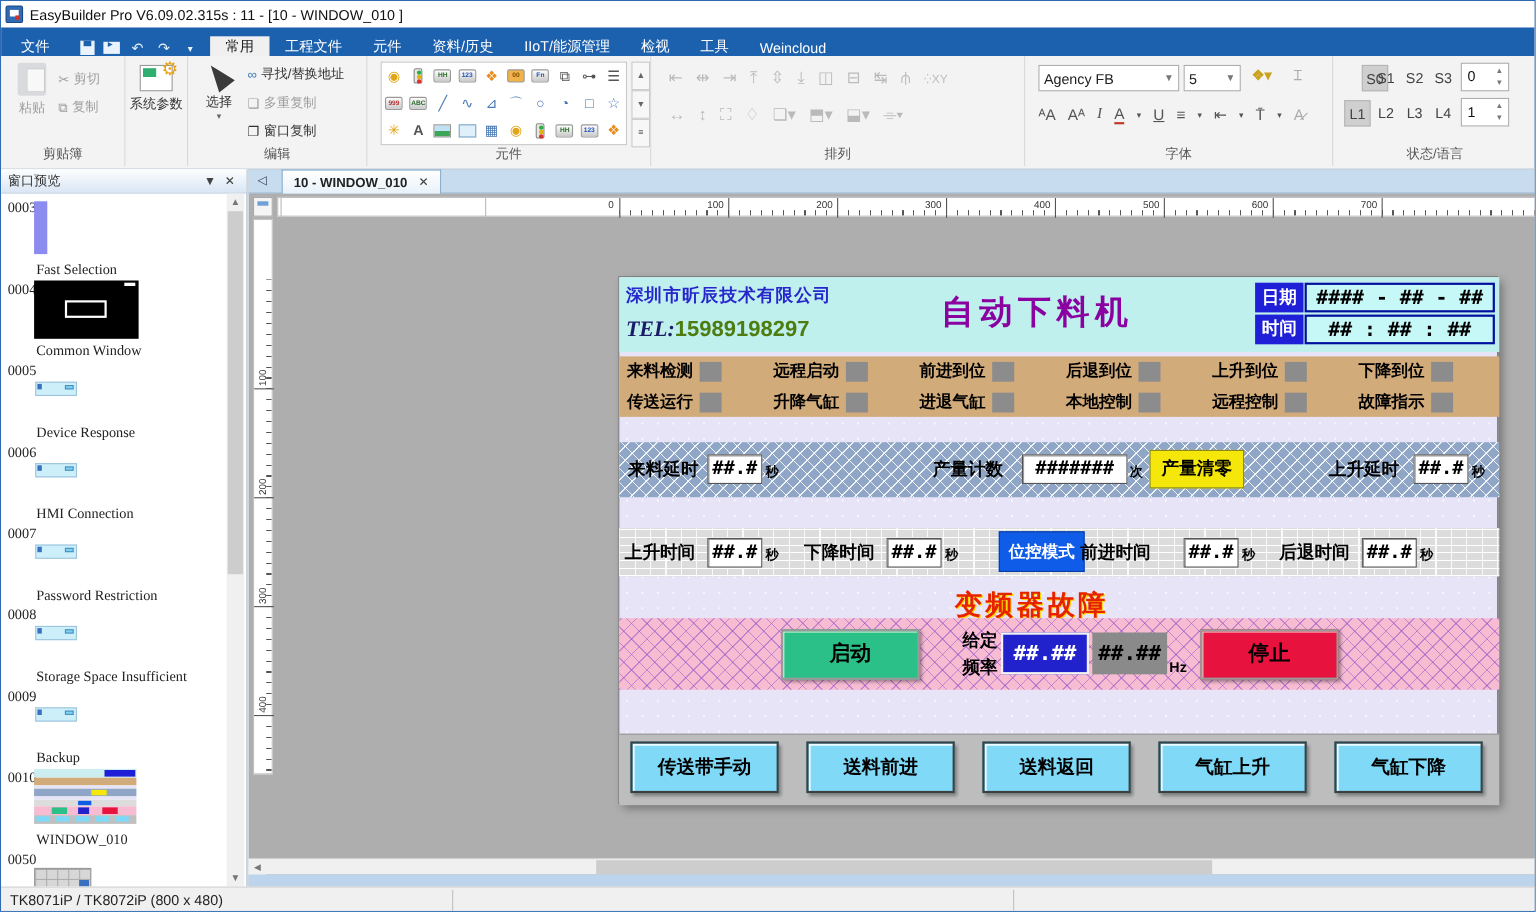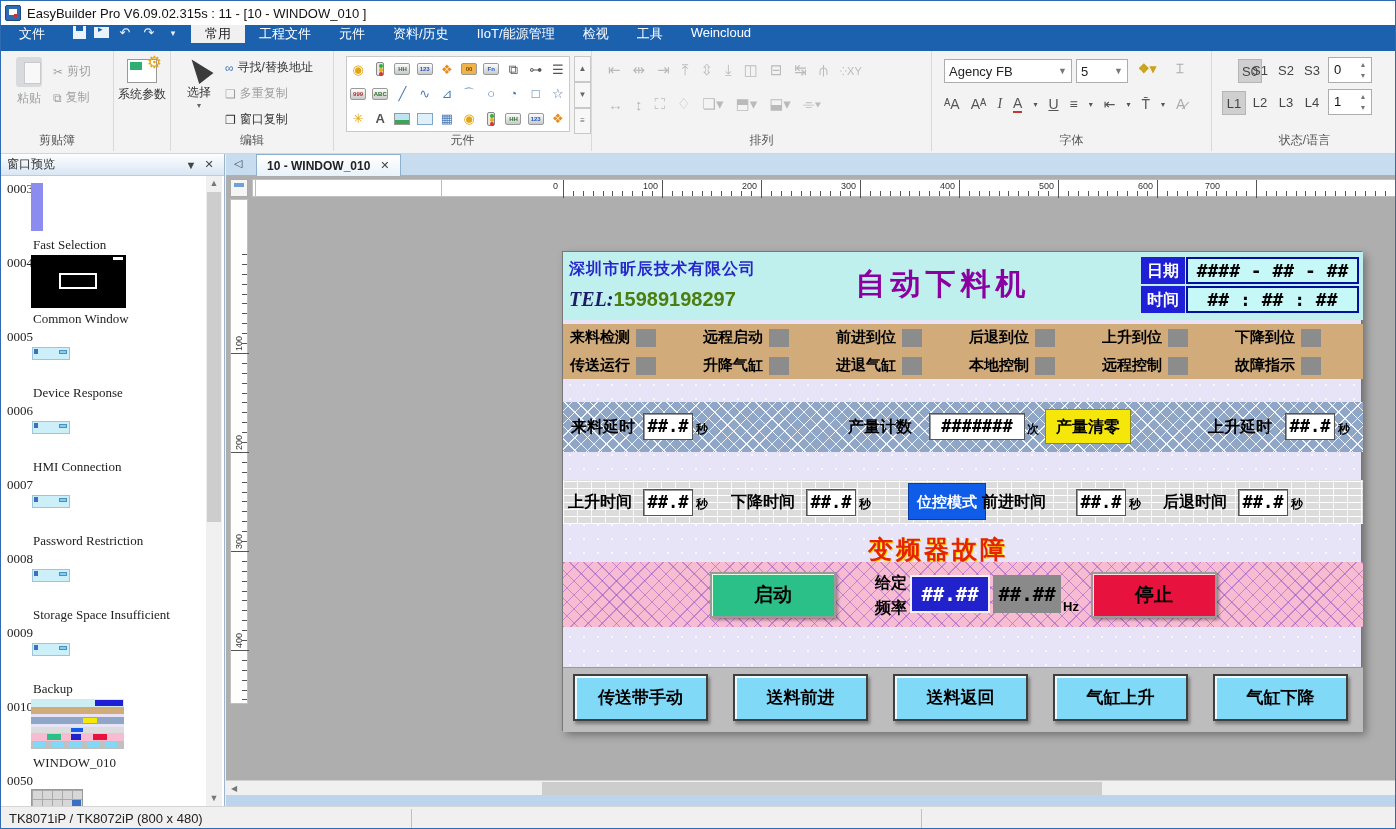--- a/index.html
+++ b/index.html
@@ -7,21 +7,21 @@
   .app { position:relative; width:1396px; height:829px; background:#f0f0f0; overflow:hidden; border:1px solid #2f6bb3; }
 
   
   .titlebar { position:absolute; left:0; top:0; width:100%; height:24px; background:#ffffff; display:flex; align-items:center; padding-left:4px; }
   .app-icon { width:16px; height:16px; background:#2f6bb3; border:1px solid #1a4a85; border-radius:2px; position:relative; margin-right:6px; }
   .app-icon::after { content:""; position:absolute; left:3px; top:3px; width:8px; height:6px; background:#fff; }
   .app-icon::before { content:""; position:absolute; right:2px; bottom:2px; width:4px; height:4px; background:#d03030; z-index:1; }
   .titlebar .title { font-size:13px; color:#111; }
 
   
-  .menubar { position:absolute; left:0; top:24px; width:100%; height:26px; background:#1c61ae; display:flex; align-items:flex-start; color:#fff; font-size:13px; }
+  .menubar { position:absolute; left:0; top:24px; width:100%; height:26px; background:#1c61ae; display:flex; align-items:flex-end; color:#fff; font-size:13px; }
   .menubar .file-btn { padding:0 18px; display:flex; align-items:center; cursor:default; }
   .qat { display:flex; align-items:center; gap:8px; padding:0 10px; }
   .qat .qico { font-size:13px; color:#eaf2fb; width:16px; text-align:center; }
   .qat .save-ico { width:13px; height:13px; background:#eaf2fb; position:relative; }
   .qat .save-ico::after { content:""; position:absolute; left:3px; top:0; width:7px; height:5px; background:#1c61ae; }
   .qat .sim-ico { width:15px; height:11px; background:#eaf2fb; position:relative; }
   .qat .sim-ico::after { content:"▸"; position:absolute; left:4px; top:-3px; font-size:9px; color:#1c61ae; }
   .menubar .tab { padding:0 14px; display:flex; align-items:center; }
   .menubar .tab.active { background:#f0f0f0; color:#1a1a1a; }
 
@@ -481,21 +481,21 @@
           <span class="lbl" style="left:489px;">200</span>
         <span class="maj" style="left:607px;"></span>
           <span class="lbl" style="left:588px;">300</span>
         <span class="maj" style="left:706px;"></span>
           <span class="lbl" style="left:687px;">400</span>
         <span class="maj" style="left:805px;"></span>
           <span class="lbl" style="left:786px;">500</span>
         <span class="maj" style="left:904px;"></span>
           <span class="lbl" style="left:885px;">600</span>
         <span class="maj" style="left:1003px;"></span>
-          <span class="lbl" style="left:952px;">700</span>
+          <span class="lbl" style="left:984px;">700</span>
       </div>
 
       <div class="v-ruler">
         <span class="maj" style="top:153px;"></span>
           <span class="lbl" style="top:151px;">100</span>
         <span class="maj" style="top:252px;"></span>
           <span class="lbl" style="top:250px;">200</span>
         <span class="maj" style="top:351px;"></span>
           <span class="lbl" style="top:349px;">300</span>
         <span class="maj" style="top:450px;"></span>

